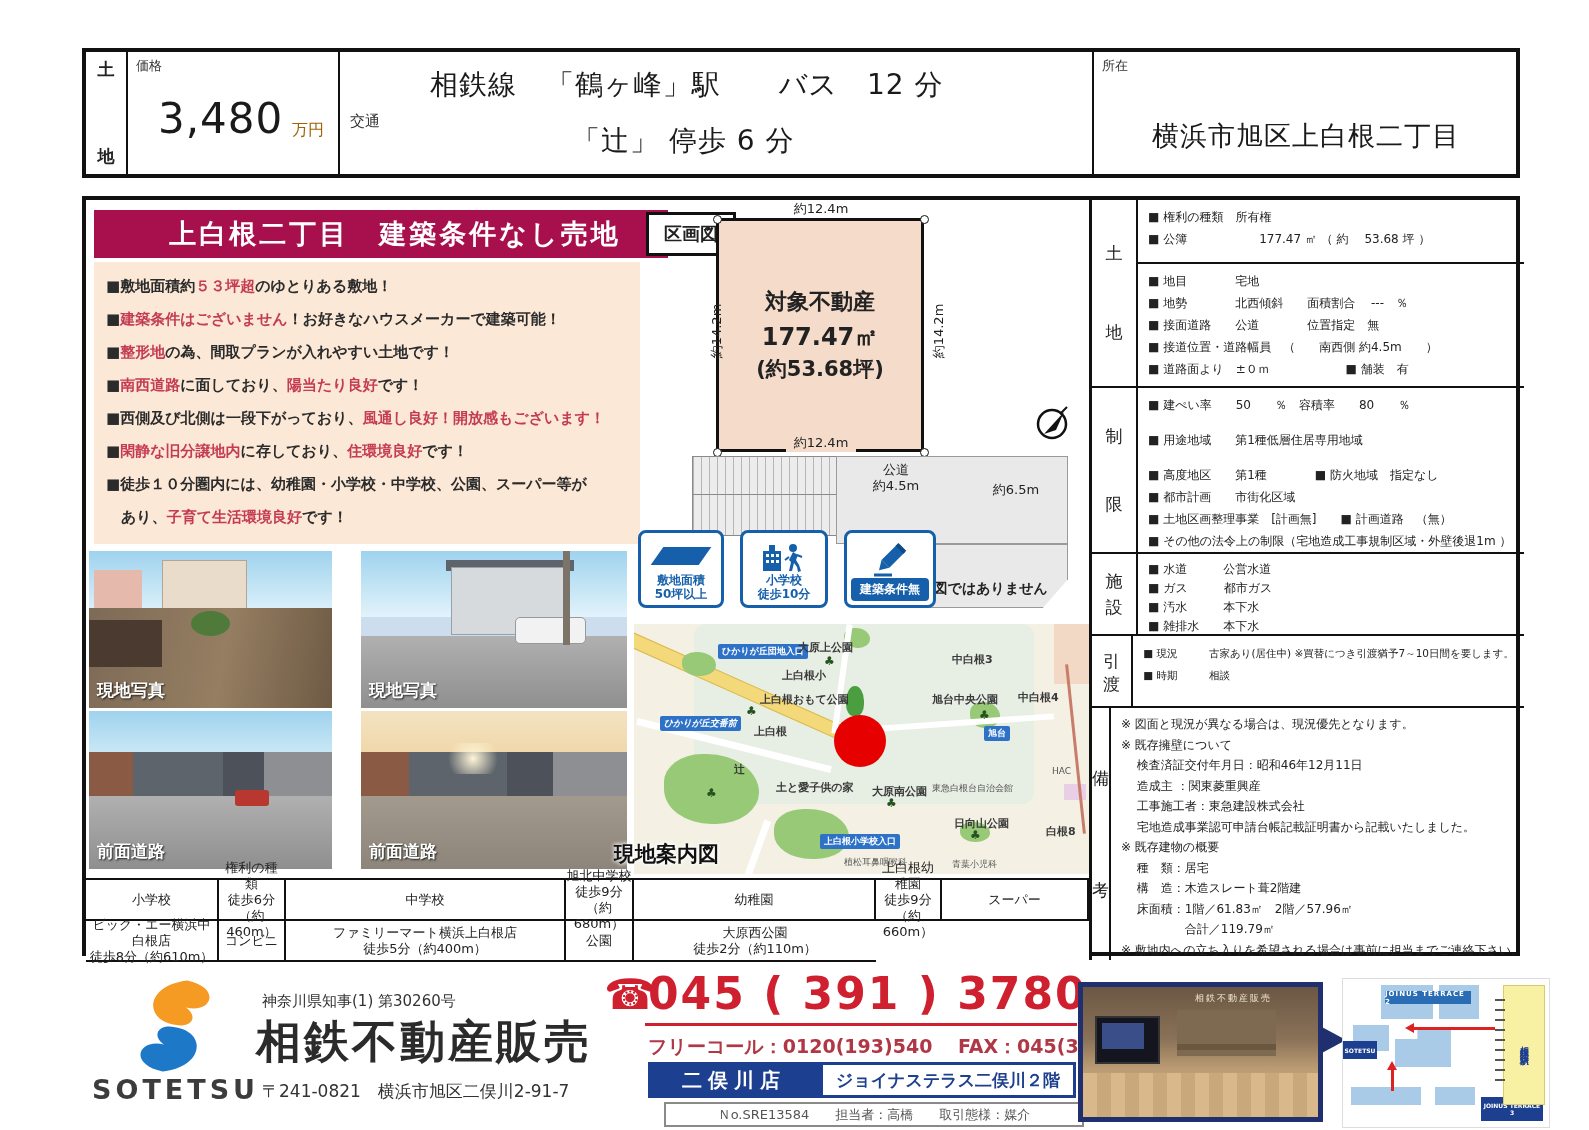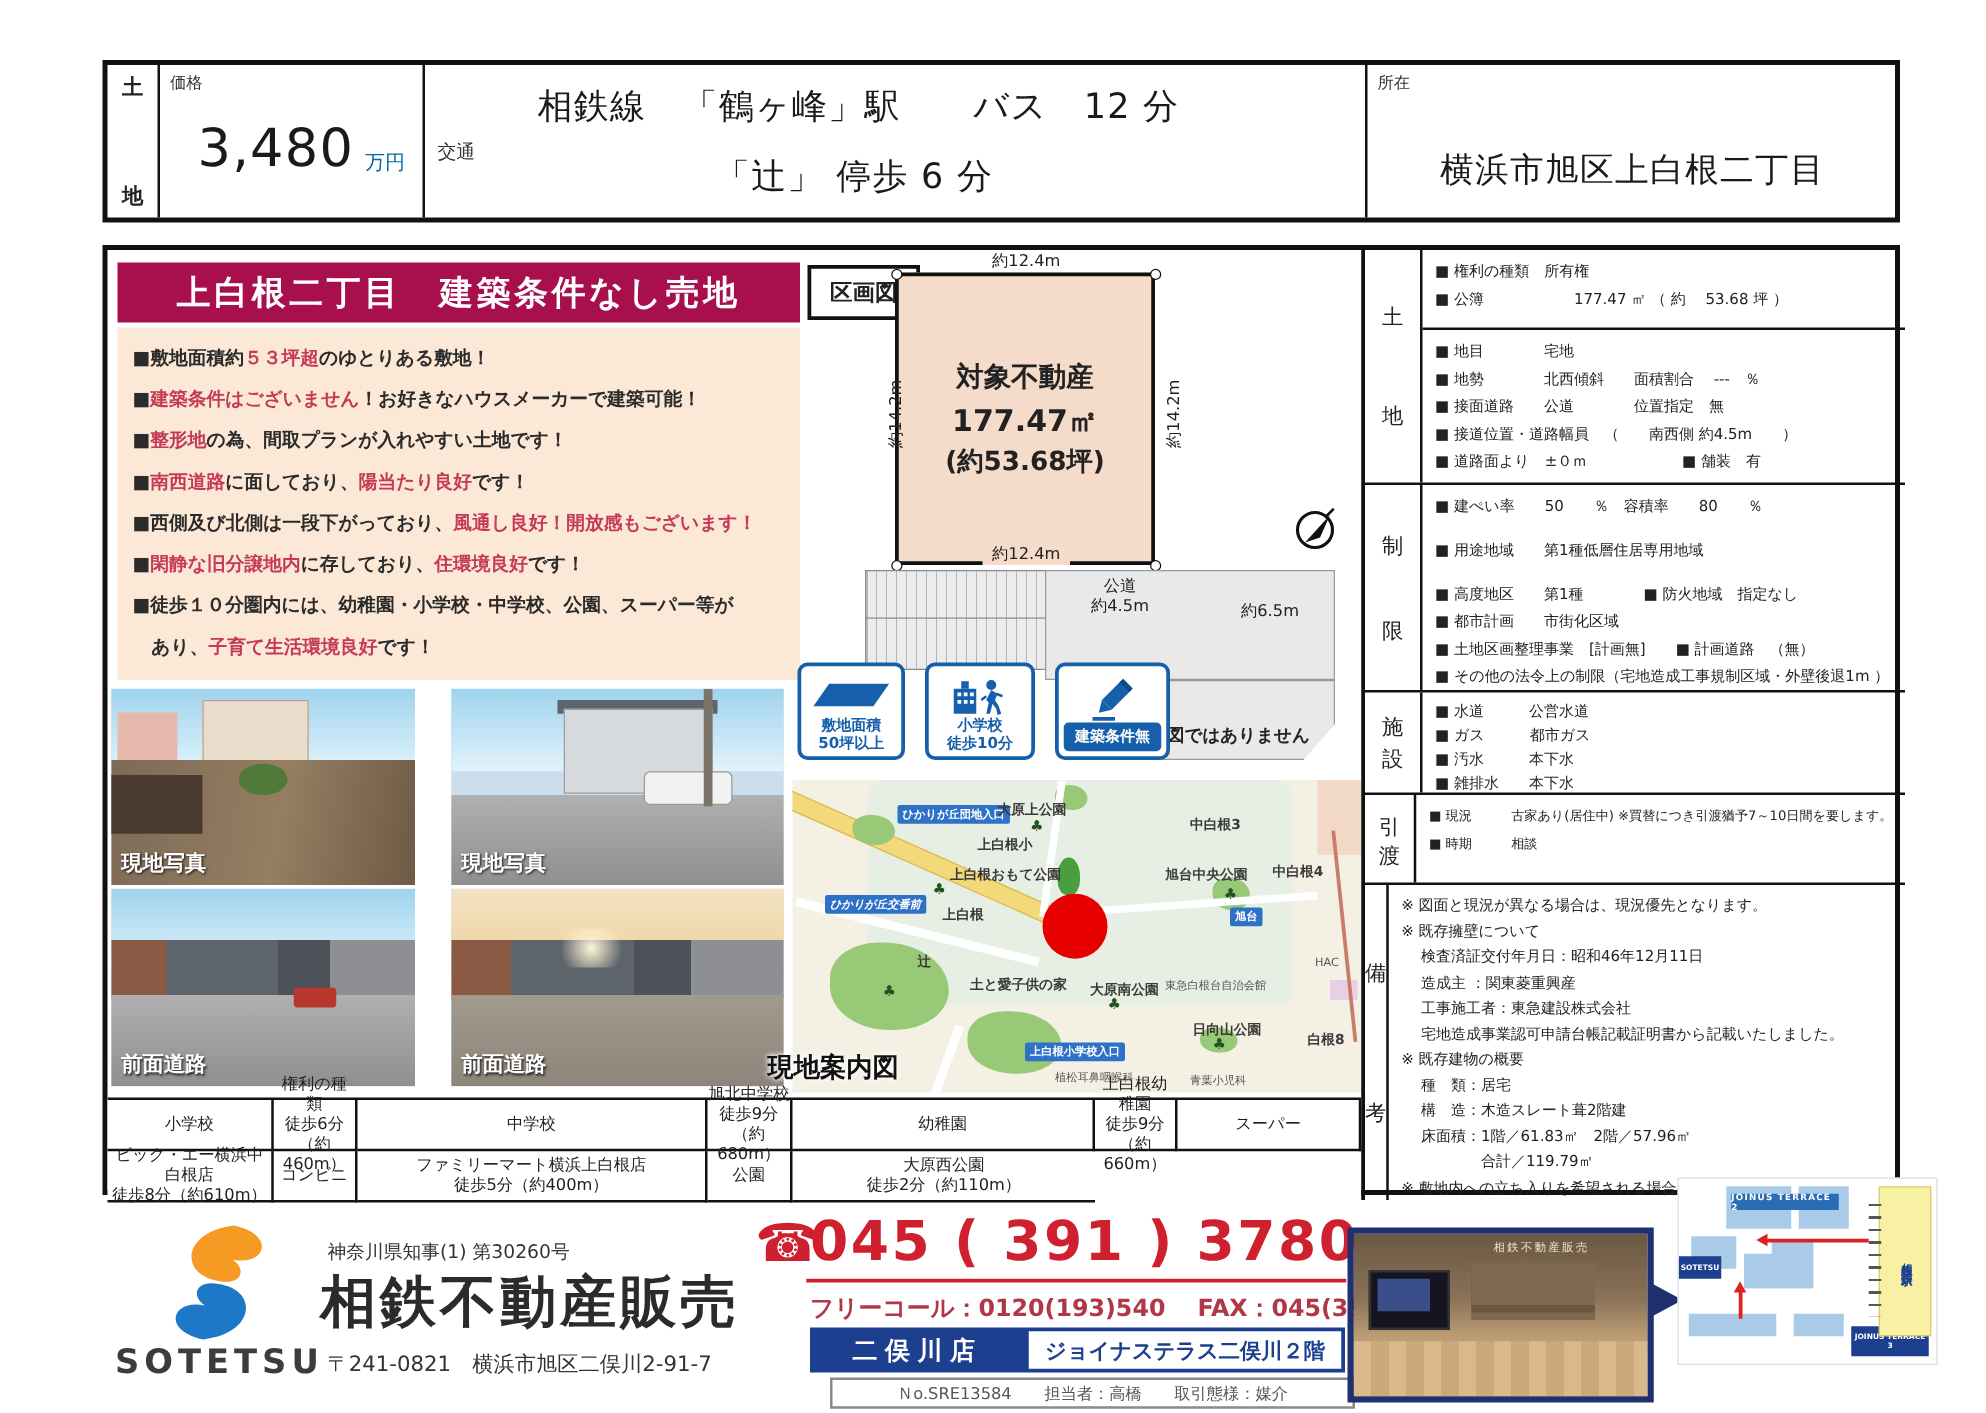--- a/index.html
+++ b/index.html
@@ -5,33 +5,33 @@
   html,body{margin:0;padding:0;background:#ffffff;}
   body{width:1589px;height:1130px;position:relative;font-family:"DejaVu Sans","Liberation Sans",sans-serif;color:#222;overflow:hidden;}
   .abs{position:absolute;}
 
   
   .header-box{left:82px;top:48px;width:1438px;height:130px;border:4px solid #111;display:flex;box-sizing:border-box;background:#fff;}
   .h-cat{width:40px;border-right:2px solid #111;display:flex;flex-direction:column;justify-content:space-between;align-items:center;padding:6px 0;font-weight:bold;font-size:17px;}
   .h-price{width:210px;border-right:2px solid #111;position:relative;}
   .h-label{position:absolute;left:8px;top:5px;font-size:13px;color:#333;}
   .h-price-val{position:absolute;left:30px;top:42px;font-size:42px;letter-spacing:1px;color:#1a1a1a;}
-  .h-price-unit{position:absolute;right:14px;top:68px;font-size:16px;color:#0369a1;}
+  .h-price-unit{position:absolute;right:14px;top:68px;font-size:16px;color:#a16207;}
   .h-access{width:752px;border-right:2px solid #111;position:relative;}
   .h-access-label{position:absolute;left:10px;top:60px;font-size:15px;color:#333;}
   .h-acc1{position:absolute;left:90px;top:14px;font-size:28px;color:#1a1a1a;letter-spacing:1px;}
   .h-acc2{position:absolute;left:232px;top:70px;font-size:28px;color:#1a1a1a;letter-spacing:1px;}
   .h-loc{flex:1;position:relative;}
   .h-loc-val{position:absolute;left:58px;top:66px;font-size:27px;color:#1a1a1a;letter-spacing:1px;}
 
   
   .main-box{left:82px;top:196px;width:1438px;height:760px;border:4px solid #111;box-sizing:border-box;background:#fff;}
   .main-inner{position:absolute;left:0;top:0;right:0;bottom:0;}
 
-  .banner{left:8px;top:10px;width:546px;height:48px;background:#a8104d;color:#fff;font-size:27px;font-weight:bold;display:flex;align-items:center;justify-content:center;letter-spacing:3px;}
+  .banner{left:8px;top:10px;width:546px;height:48px;background:#a8104d;color:#fff;font-size:27px;font-weight:bold;display:flex;align-items:center;justify-content:center;letter-spacing:3px;padding-left:28px;}
   .bullet-panel{left:8px;top:62px;width:546px;height:282px;background:#fbe8d6;padding:12px 12px;box-sizing:border-box;}
   .bullet{font-size:15px;font-weight:bold;line-height:24px;margin-bottom:9px;color:#2b2b2b;}
   .bullet .red{color:#c43b53;}
 
   
   .kukaku-label{left:560px;top:12px;width:84px;height:38px;border:3px solid #111;display:flex;align-items:center;justify-content:center;font-size:18px;font-weight:bold;background:#fff;}
   .plot-rect{left:630px;top:18px;width:208px;height:234px;background:#f4dbca;border:3px solid #111;box-sizing:border-box;display:flex;flex-direction:column;align-items:center;justify-content:center;}
   .plot-l1{font-size:22px;font-weight:bold;color:#222;}
   .plot-l2{font-size:24px;font-weight:bold;color:#222;margin-top:4px;}
   .plot-l3{font-size:21px;font-weight:bold;color:#222;margin-top:2px;}
@@ -123,21 +123,21 @@
   .f-ref{left:664px;top:1102px;width:420px;height:25px;border:2px solid #8a8a8a;box-sizing:border-box;color:#555;font-size:13px;display:flex;align-items:center;justify-content:center;background:#fff;}
 
   .store-photo{left:1078px;top:982px;width:245px;height:140px;border:5px solid #20306e;box-sizing:border-box;overflow:hidden;background:linear-gradient(#6b5744 0%,#8a7258 40%,#b99a72 62%,#e3cda6 100%);}
   .store-photo .floor{position:absolute;left:0;bottom:0;right:0;height:34%;background:repeating-linear-gradient(90deg,#d9b98c 0 14px,#c9a97c 14px 28px);}
   .store-photo .tv{position:absolute;left:5%;top:22%;width:26%;height:34%;background:#15151f;border:2px solid #333;}
   .store-photo .tvglow{position:absolute;left:8%;top:28%;width:18%;height:20%;background:#3a4f8a;}
   .store-photo .shelf{position:absolute;left:40%;top:18%;width:42%;height:26%;background:#7e6a50;box-shadow:0 6px 0 #6b573f, 0 12px 0 #7e6a50;}
   .store-photo .sign{position:absolute;left:34%;top:4%;width:60%;text-align:center;font-size:9px;color:#f4e8d2;letter-spacing:2px;}
   .connector{left:1320px;top:1026px;width:0;height:0;border-top:14px solid transparent;border-bottom:14px solid transparent;border-left:26px solid #20306e;}
 
-  .amap{left:1342px;top:942px;width:206px;height:148px;background:#fff;overflow:hidden;border:1px solid #ddd;}
+  .amap{left:1342px;top:978px;width:206px;height:148px;background:#fff;overflow:hidden;border:1px solid #ddd;}
   .amap .blk{position:absolute;background:#a9cbe7;}
   .amap .bar{position:absolute;background:#2a6db5;color:#fff;font-size:7px;font-weight:bold;display:flex;align-items:center;justify-content:center;letter-spacing:1px;}
   .amap .station{position:absolute;right:4px;top:6px;width:40px;height:118px;background:#f8f0a2;border:1px solid #d9cb6a;display:flex;align-items:center;justify-content:center;}
   .amap .st-txt{writing-mode:vertical-rl;font-size:9px;font-weight:bold;color:#1d3f8f;letter-spacing:1px;}
   .amap .navyblk{position:absolute;background:#1d3f8f;color:#fff;font-size:6px;font-weight:bold;display:flex;align-items:center;justify-content:center;text-align:center;line-height:7px;}
   .amap .arrow-h{position:absolute;height:3px;background:#d22;}
   .amap .arrow-h:before{content:"";position:absolute;left:-8px;top:-4px;border-top:5px solid transparent;border-bottom:5px solid transparent;border-right:9px solid #d22;}
   .amap .arrow-v{position:absolute;width:3px;background:#d22;}
   .amap .arrow-v:before{content:"";position:absolute;top:-8px;left:-4px;border-left:5px solid transparent;border-right:5px solid transparent;border-bottom:9px solid #d22;}
   .amap .ticks{position:absolute;width:10px;height:90px;background:repeating-linear-gradient(#555 0 2px,transparent 2px 10px);}

